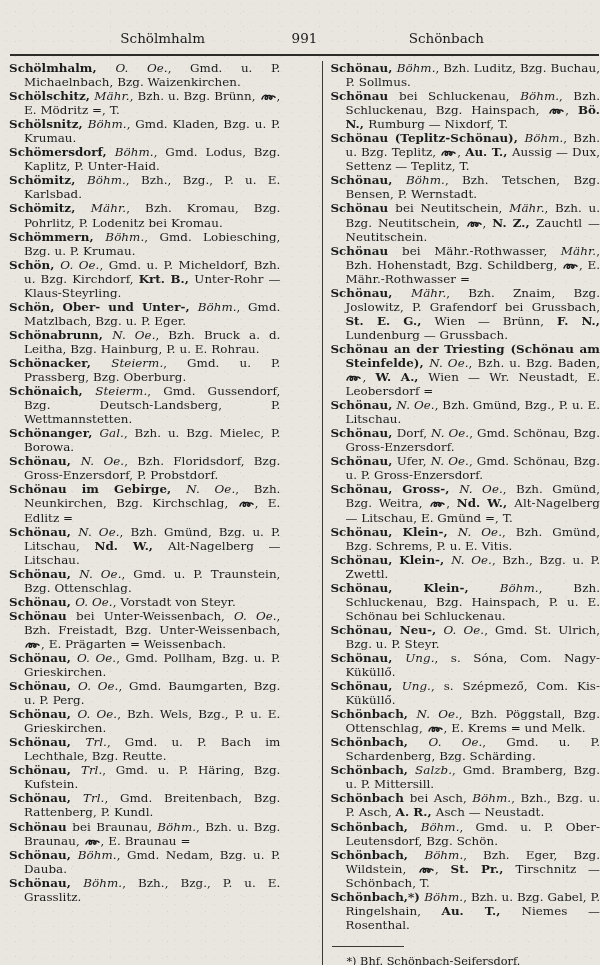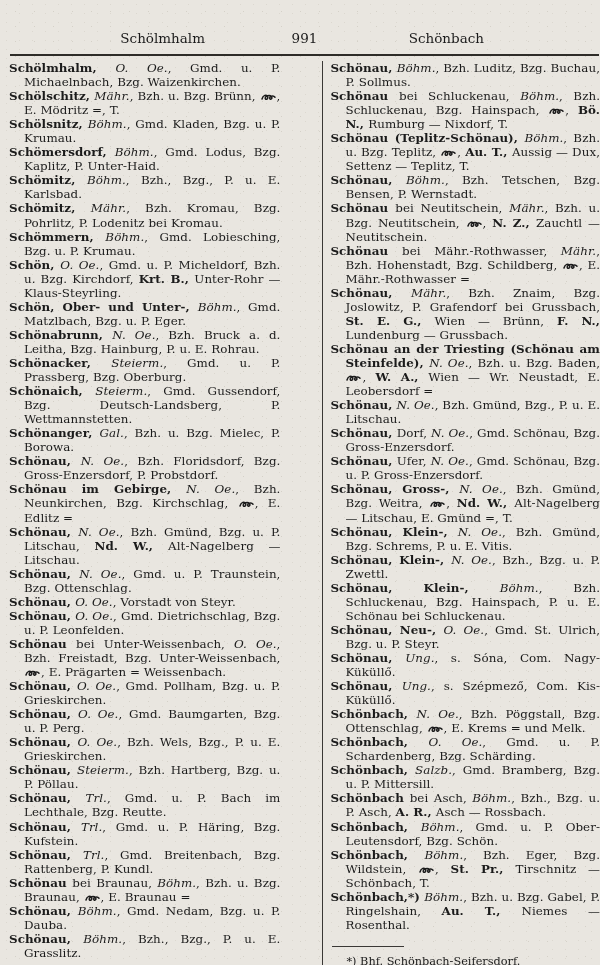--- a/index.html
+++ b/index.html
@@ -68,28 +68,26 @@
           <p class="entry"><span class="b">Schönacker, </span><span class="i">Steierm.</span><span class="n">, Gmd. u. P. Prassberg, Bzg. Oberburg.</span></p>
           <p class="entry"><span class="b">Schönaich, </span><span class="i">Steierm.</span><span class="n">, Gmd. Gussendorf, Bzg. Deutsch-Landsberg, P. Wettmannstetten.</span></p>
           <p class="entry"><span class="b">Schönanger, </span><span class="i">Gal.</span><span class="n">, Bzh. u. Bzg. Mielec, P. Borowa.</span></p>
           <p class="entry"><span class="b">Schönau, </span><span class="i">N. Oe.</span><span class="n">, Bzh. Floridsdorf, Bzg. Gross-Enzersdorf, P. Probstdorf.</span></p>
           <p class="entry"><span class="b">Schönau im Gebirge, </span><span class="i">N. Oe.</span><span class="n">, Bzh. Neunkirchen, Bzg. Kirchschlag, </span><svg class="posthorn" width="15" height="8" viewBox="0 0 15 8">
               <path d="M1 6 C2 2 5.6 1 6.6 3.8 C7.4 6.2 4.4 7.4 4.2 5.2 C4 3.1 8.6 1.4 10.4 3.6 C11.9 5.5 9.2 7.4 8.7 5.3 C8.3 3.5 12.2 1.8 14 4.2" fill="none" stroke="#1b1b1b" stroke-width="1.5" stroke-linecap="round"></path>
             </svg><span class="n">, E. Edlitz =</span></p>
           <p class="entry"><span class="b">Schönau, </span><span class="i">N. Oe.</span><span class="n">, Bzh. Gmünd, Bzg. u. P. Litschau, </span><span class="b">Nd. W., </span><span class="n">Alt-Nagelberg — Litschau.</span></p>
           <p class="entry"><span class="b">Schönau, </span><span class="i">N. Oe.</span><span class="n">, Gmd. u. P. Traunstein, Bzg. Ottenschlag.</span></p>
           <p class="entry"><span class="b">Schönau, </span><span class="i">O. Oe.</span><span class="n">, Vorstadt von Steyr.</span></p>
-          <p class="entry"><span class="b">Schönau, </span><span class="i">O. Oe.</span><span class="n">, Gmd. Dietrichschlag, Bzg. u. P. Leonfelden.</span></p>
           <p class="entry"><span class="b">Schönau </span><span class="n">bei Unter-Weissenbach, </span><span class="i">O. Oe.</span><span class="n">, Bzh. Freistadt, Bzg. Unter-Weissenbach, </span><svg class="posthorn" width="15" height="8" viewBox="0 0 15 8">
               <path d="M1 6 C2 2 5.6 1 6.6 3.8 C7.4 6.2 4.4 7.4 4.2 5.2 C4 3.1 8.6 1.4 10.4 3.6 C11.9 5.5 9.2 7.4 8.7 5.3 C8.3 3.5 12.2 1.8 14 4.2" fill="none" stroke="#1b1b1b" stroke-width="1.5" stroke-linecap="round"></path>
             </svg><span class="n">, E. Prägarten = Weissenbach.</span></p>
           <p class="entry"><span class="b">Schönau, </span><span class="i">O. Oe.</span><span class="n">, Gmd. Pollham, Bzg. u. P. Grieskirchen.</span></p>
           <p class="entry"><span class="b">Schönau, </span><span class="i">O. Oe.</span><span class="n">, Gmd. Baumgarten, Bzg. u. P. Perg.</span></p>
           <p class="entry"><span class="b">Schönau, </span><span class="i">O. Oe.</span><span class="n">, Bzh. Wels, Bzg., P. u. E. Grieskirchen.</span></p>
-          <p class="entry"><span class="b">Schönau, </span><span class="i">Steierm.</span><span class="n">, Bzh. Hartberg, Bzg. u. P. Pöllau.</span></p>
           <p class="entry"><span class="b">Schönau, </span><span class="i">Trl.</span><span class="n">, Gmd. u. P. Bach im Lechthale, Bzg. Reutte.</span></p>
           <p class="entry"><span class="b">Schönau, </span><span class="i">Trl.</span><span class="n">, Gmd. u. P. Häring, Bzg. Kufstein.</span></p>
           <p class="entry"><span class="b">Schönau, </span><span class="i">Trl.</span><span class="n">, Gmd. Breitenbach, Bzg. Rattenberg, P. Kundl.</span></p>
           <p class="entry"><span class="b">Schönau </span><span class="n">bei Braunau, </span><span class="i">Böhm.</span><span class="n">, Bzh. u. Bzg. Braunau, </span><svg class="posthorn" width="15" height="8" viewBox="0 0 15 8">
               <path d="M1 6 C2 2 5.6 1 6.6 3.8 C7.4 6.2 4.4 7.4 4.2 5.2 C4 3.1 8.6 1.4 10.4 3.6 C11.9 5.5 9.2 7.4 8.7 5.3 C8.3 3.5 12.2 1.8 14 4.2" fill="none" stroke="#1b1b1b" stroke-width="1.5" stroke-linecap="round"></path>
             </svg><span class="n">, E. Braunau =</span></p>
           <p class="entry"><span class="b">Schönau, </span><span class="i">Böhm.</span><span class="n">, Gmd. Nedam, Bzg. u. P. Dauba.</span></p>
           <p class="entry"><span class="b">Schönau, </span><span class="i">Böhm.</span><span class="n">, Bzh., Bzg., P. u. E. Grasslitz.</span></p>
         </div>
     </div>
@@ -123,21 +121,21 @@
           <p class="entry"><span class="b">Schönau, Klein-, </span><span class="i">N. Oe.</span><span class="n">, Bzh., Bzg. u. P. Zwettl.</span></p>
           <p class="entry"><span class="b">Schönau, Klein-, </span><span class="i">Böhm.</span><span class="n">, Bzh. Schluckenau, Bzg. Hainspach, P. u. E. Schönau bei Schluckenau.</span></p>
           <p class="entry"><span class="b">Schönau, Neu-, </span><span class="i">O. Oe.</span><span class="n">, Gmd. St. Ulrich, Bzg. u. P. Steyr.</span></p>
           <p class="entry"><span class="b">Schönau, </span><span class="i">Ung.</span><span class="n">, s. Sóna, Com. Nagy-Küküllő.</span></p>
           <p class="entry"><span class="b">Schönau, </span><span class="i">Ung.</span><span class="n">, s. Szépmező, Com. Kis-Küküllő.</span></p>
           <p class="entry"><span class="b">Schönbach, </span><span class="i">N. Oe.</span><span class="n">, Bzh. Pöggstall, Bzg. Ottenschlag, </span><svg class="posthorn" width="15" height="8" viewBox="0 0 15 8">
               <path d="M1 6 C2 2 5.6 1 6.6 3.8 C7.4 6.2 4.4 7.4 4.2 5.2 C4 3.1 8.6 1.4 10.4 3.6 C11.9 5.5 9.2 7.4 8.7 5.3 C8.3 3.5 12.2 1.8 14 4.2" fill="none" stroke="#1b1b1b" stroke-width="1.5" stroke-linecap="round"></path>
             </svg><span class="n">, E. Krems = und Melk.</span></p>
           <p class="entry"><span class="b">Schönbach, </span><span class="i">O. Oe.</span><span class="n">, Gmd. u. P. Schardenberg, Bzg. Schärding.</span></p>
           <p class="entry"><span class="b">Schönbach, </span><span class="i">Salzb.</span><span class="n">, Gmd. Bramberg, Bzg. u. P. Mittersill.</span></p>
-          <p class="entry"><span class="b">Schönbach </span><span class="n">bei Asch, </span><span class="i">Böhm.</span><span class="n">, Bzh., Bzg. u. P. Asch, </span><span class="b">A. R., </span><span class="n">Asch — Rossbach.</span></p>
+          <p class="entry"><span class="b">Schönbach </span><span class="n">bei Asch, </span><span class="i">Böhm.</span><span class="n">, Bzh., Bzg. u. P. Asch, </span><span class="b">A. R., </span><span class="n">Asch — Neustadt.</span></p>
           <p class="entry"><span class="b">Schönbach, </span><span class="i">Böhm.</span><span class="n">, Gmd. u. P. Ober-Leutensdorf, Bzg. Schön.</span></p>
           <p class="entry"><span class="b">Schönbach, </span><span class="i">Böhm.</span><span class="n">, Bzh. Eger, Bzg. Wildstein, </span><svg class="posthorn" width="15" height="8" viewBox="0 0 15 8">
               <path d="M1 6 C2 2 5.6 1 6.6 3.8 C7.4 6.2 4.4 7.4 4.2 5.2 C4 3.1 8.6 1.4 10.4 3.6 C11.9 5.5 9.2 7.4 8.7 5.3 C8.3 3.5 12.2 1.8 14 4.2" fill="none" stroke="#1b1b1b" stroke-width="1.5" stroke-linecap="round"></path>
             </svg><span class="n">, </span><span class="b">St. Pr., </span><span class="n">Tirschnitz — Schönbach, T.</span></p>
           <p class="entry"><span class="b">Schönbach,*) </span><span class="i">Böhm.</span><span class="n">, Bzh. u. Bzg. Gabel, P. Ringelshain, </span><span class="b">Au. T., </span><span class="n">Niemes — Rosenthal.</span></p>
         </div>
       <div class="footnote-rule"></div>
       <p class="footnote">
         <span>*)</span>
         <span>Bhf. Schönbach-Seifersdorf.</span>

